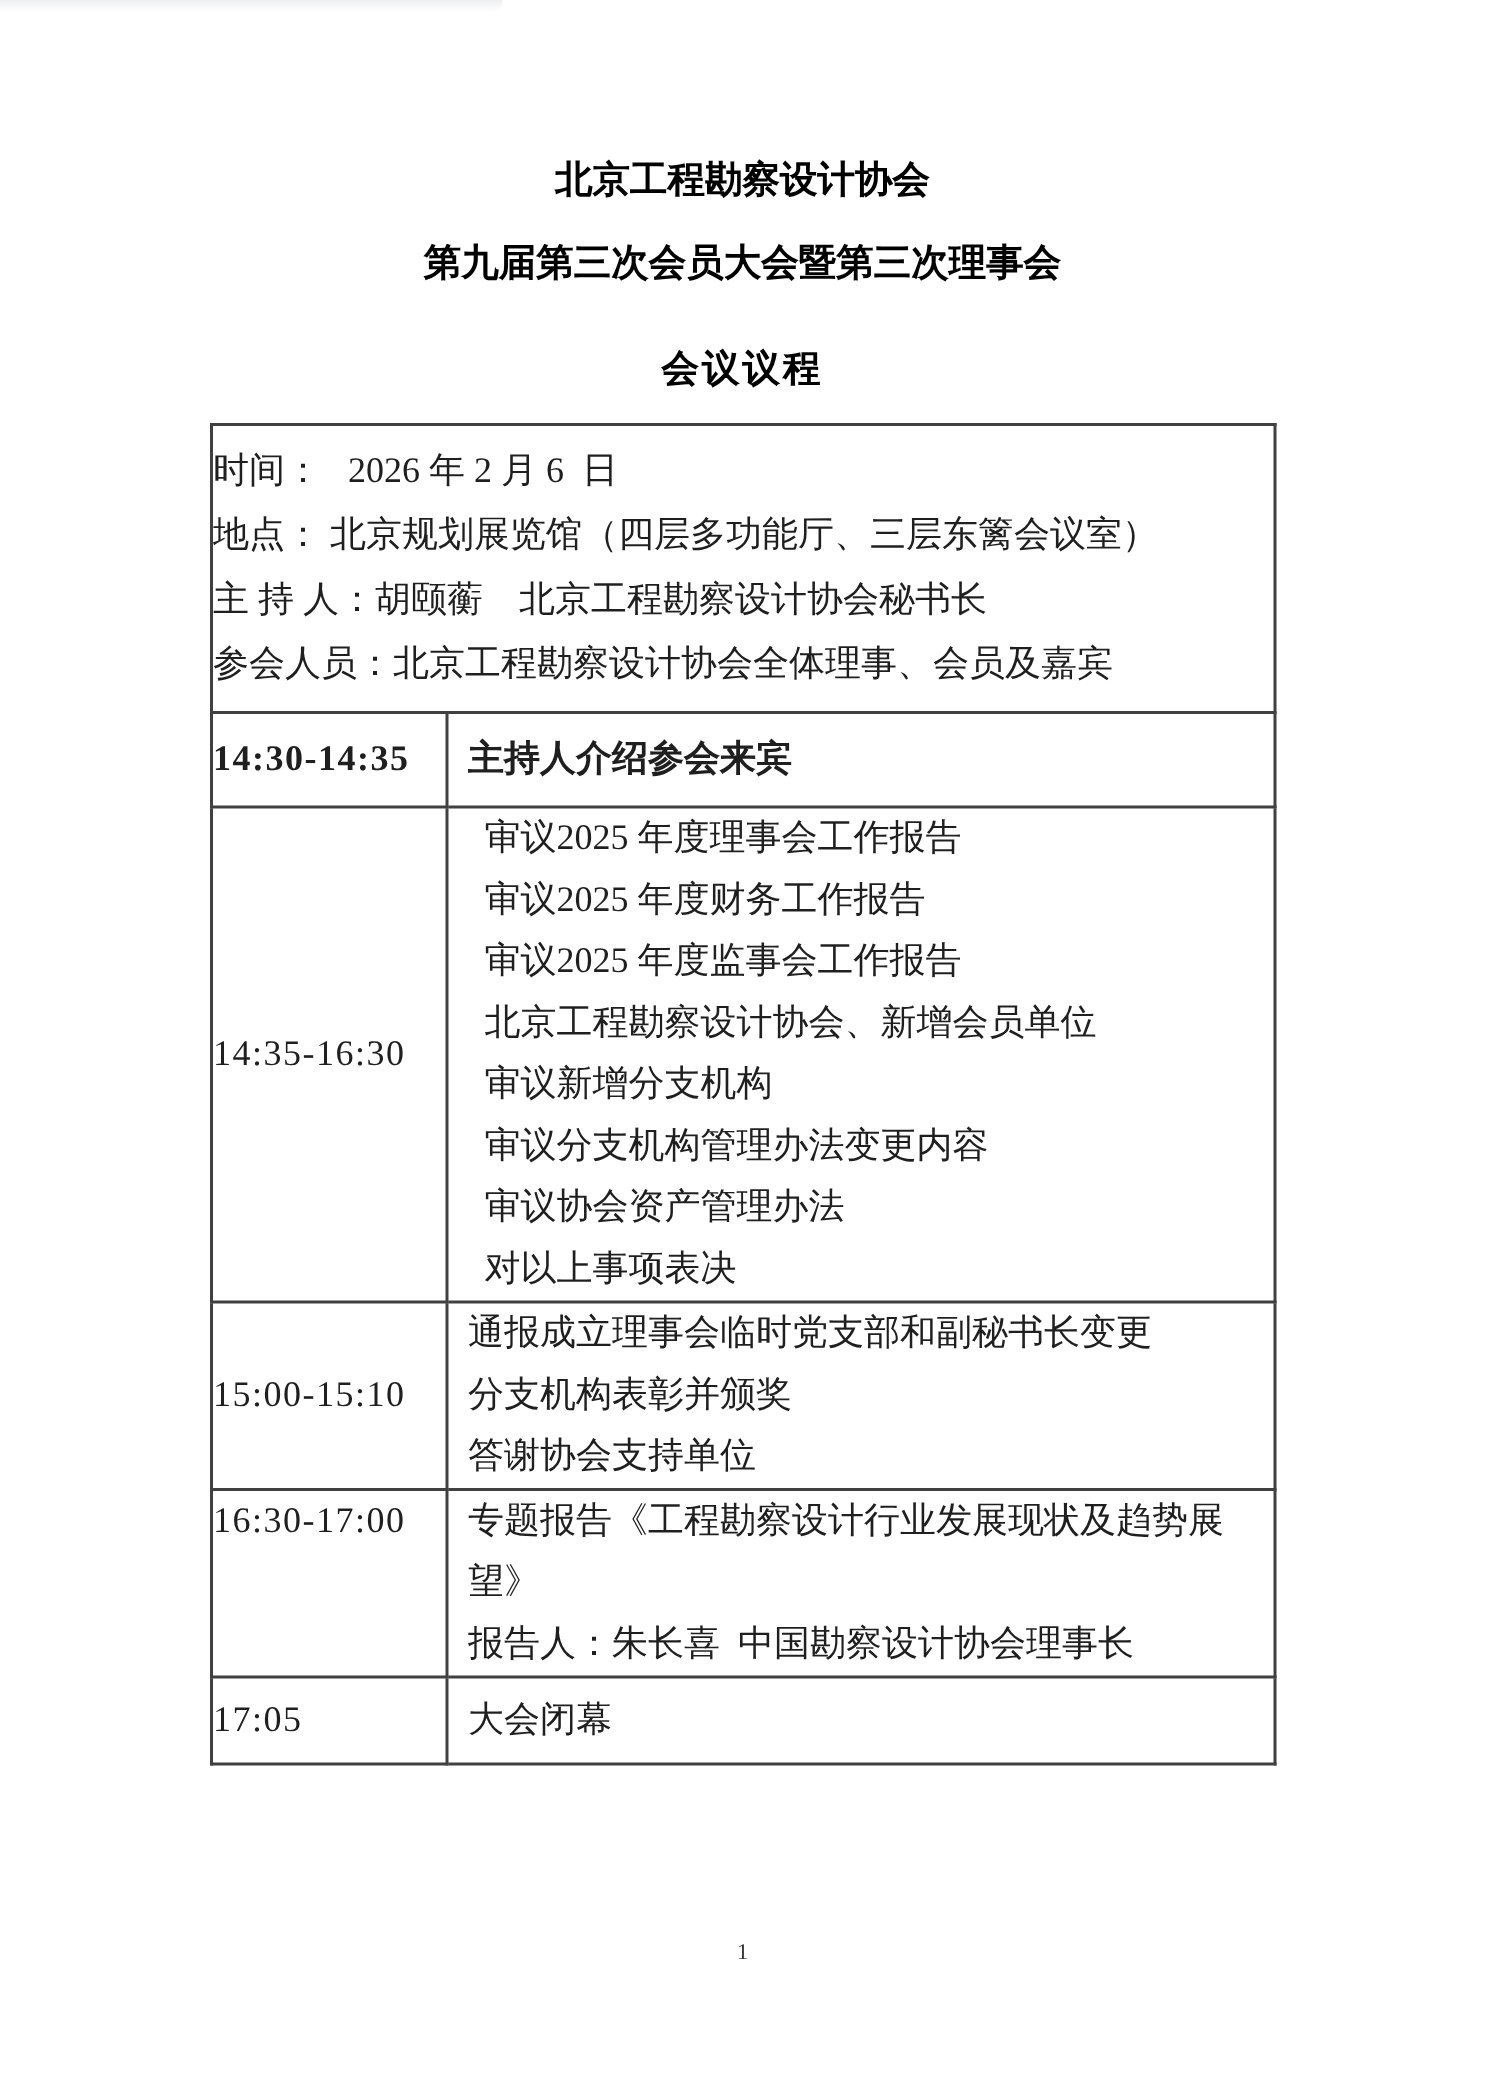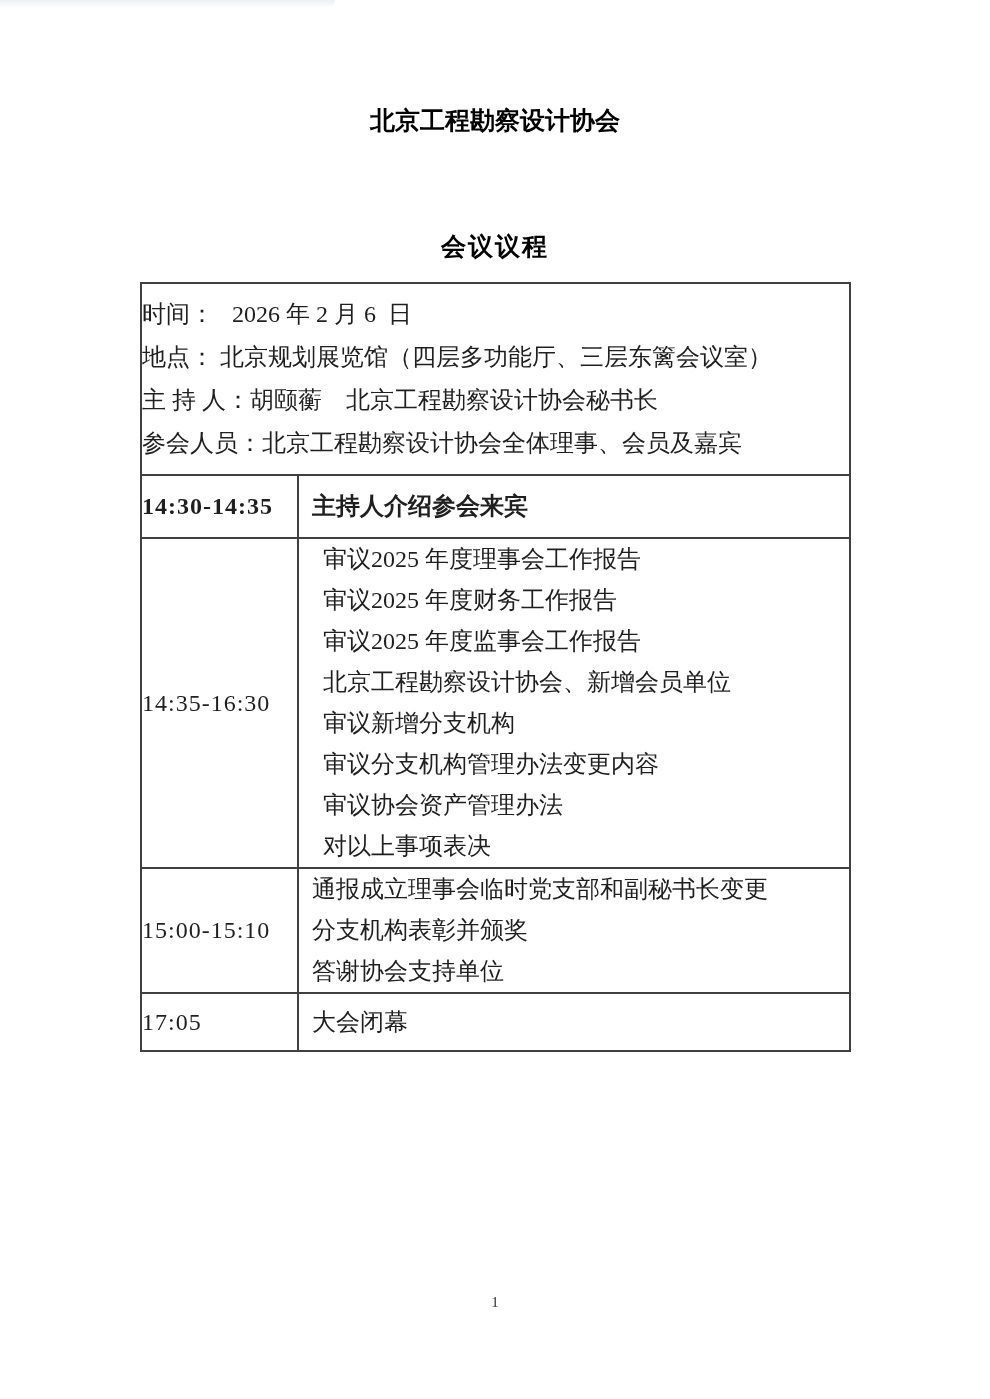--- a/index.html
+++ b/index.html
@@ -96,20 +96,21 @@
   }
 </style>
 </head>
 <body>
 
 <div class="page">
 
   <div class="scan-artifact"></div>
 
   <div class="title t1">北京工程勘察设计协会</div>
+  <div class="title t2">第九届第三次会员大会暨第三次理事会</div>
   <div class="title t3">会议议程</div>
 
   <table class="agenda">
     <colgroup>
       <col style="width:157px">
       <col style="width:552px">
     </colgroup>
 
     <tbody>
         <tr class="r-meta">
@@ -145,20 +146,27 @@
 
     <tr class="r4">
       <td class="time">15:00-15:10</td>
       <td class="items">
         <div class="item">通报成立理事会临时党支部和副秘书长变更</div>
         <div class="item">分支机构表彰并颁奖</div>
         <div class="item">答谢协会支持单位</div>
       </td>
     </tr>
 
+    <tr class="r5">
+      <td class="time align-top">16:30-17:00</td>
+      <td class="items">
+        <div class="item">专题报告《工程勘察设计行业发展现状及趋势展望》</div>
+        <div class="item">报告人：朱长喜  中国勘察设计协会理事长</div>
+      </td>
+    </tr>
 
     <tr class="r6">
       <td class="time">17:05</td>
       <td class="items">
         <div class="item">大会闭幕</div>
       </td>
     </tr>
   </tbody>
     </table>
 

